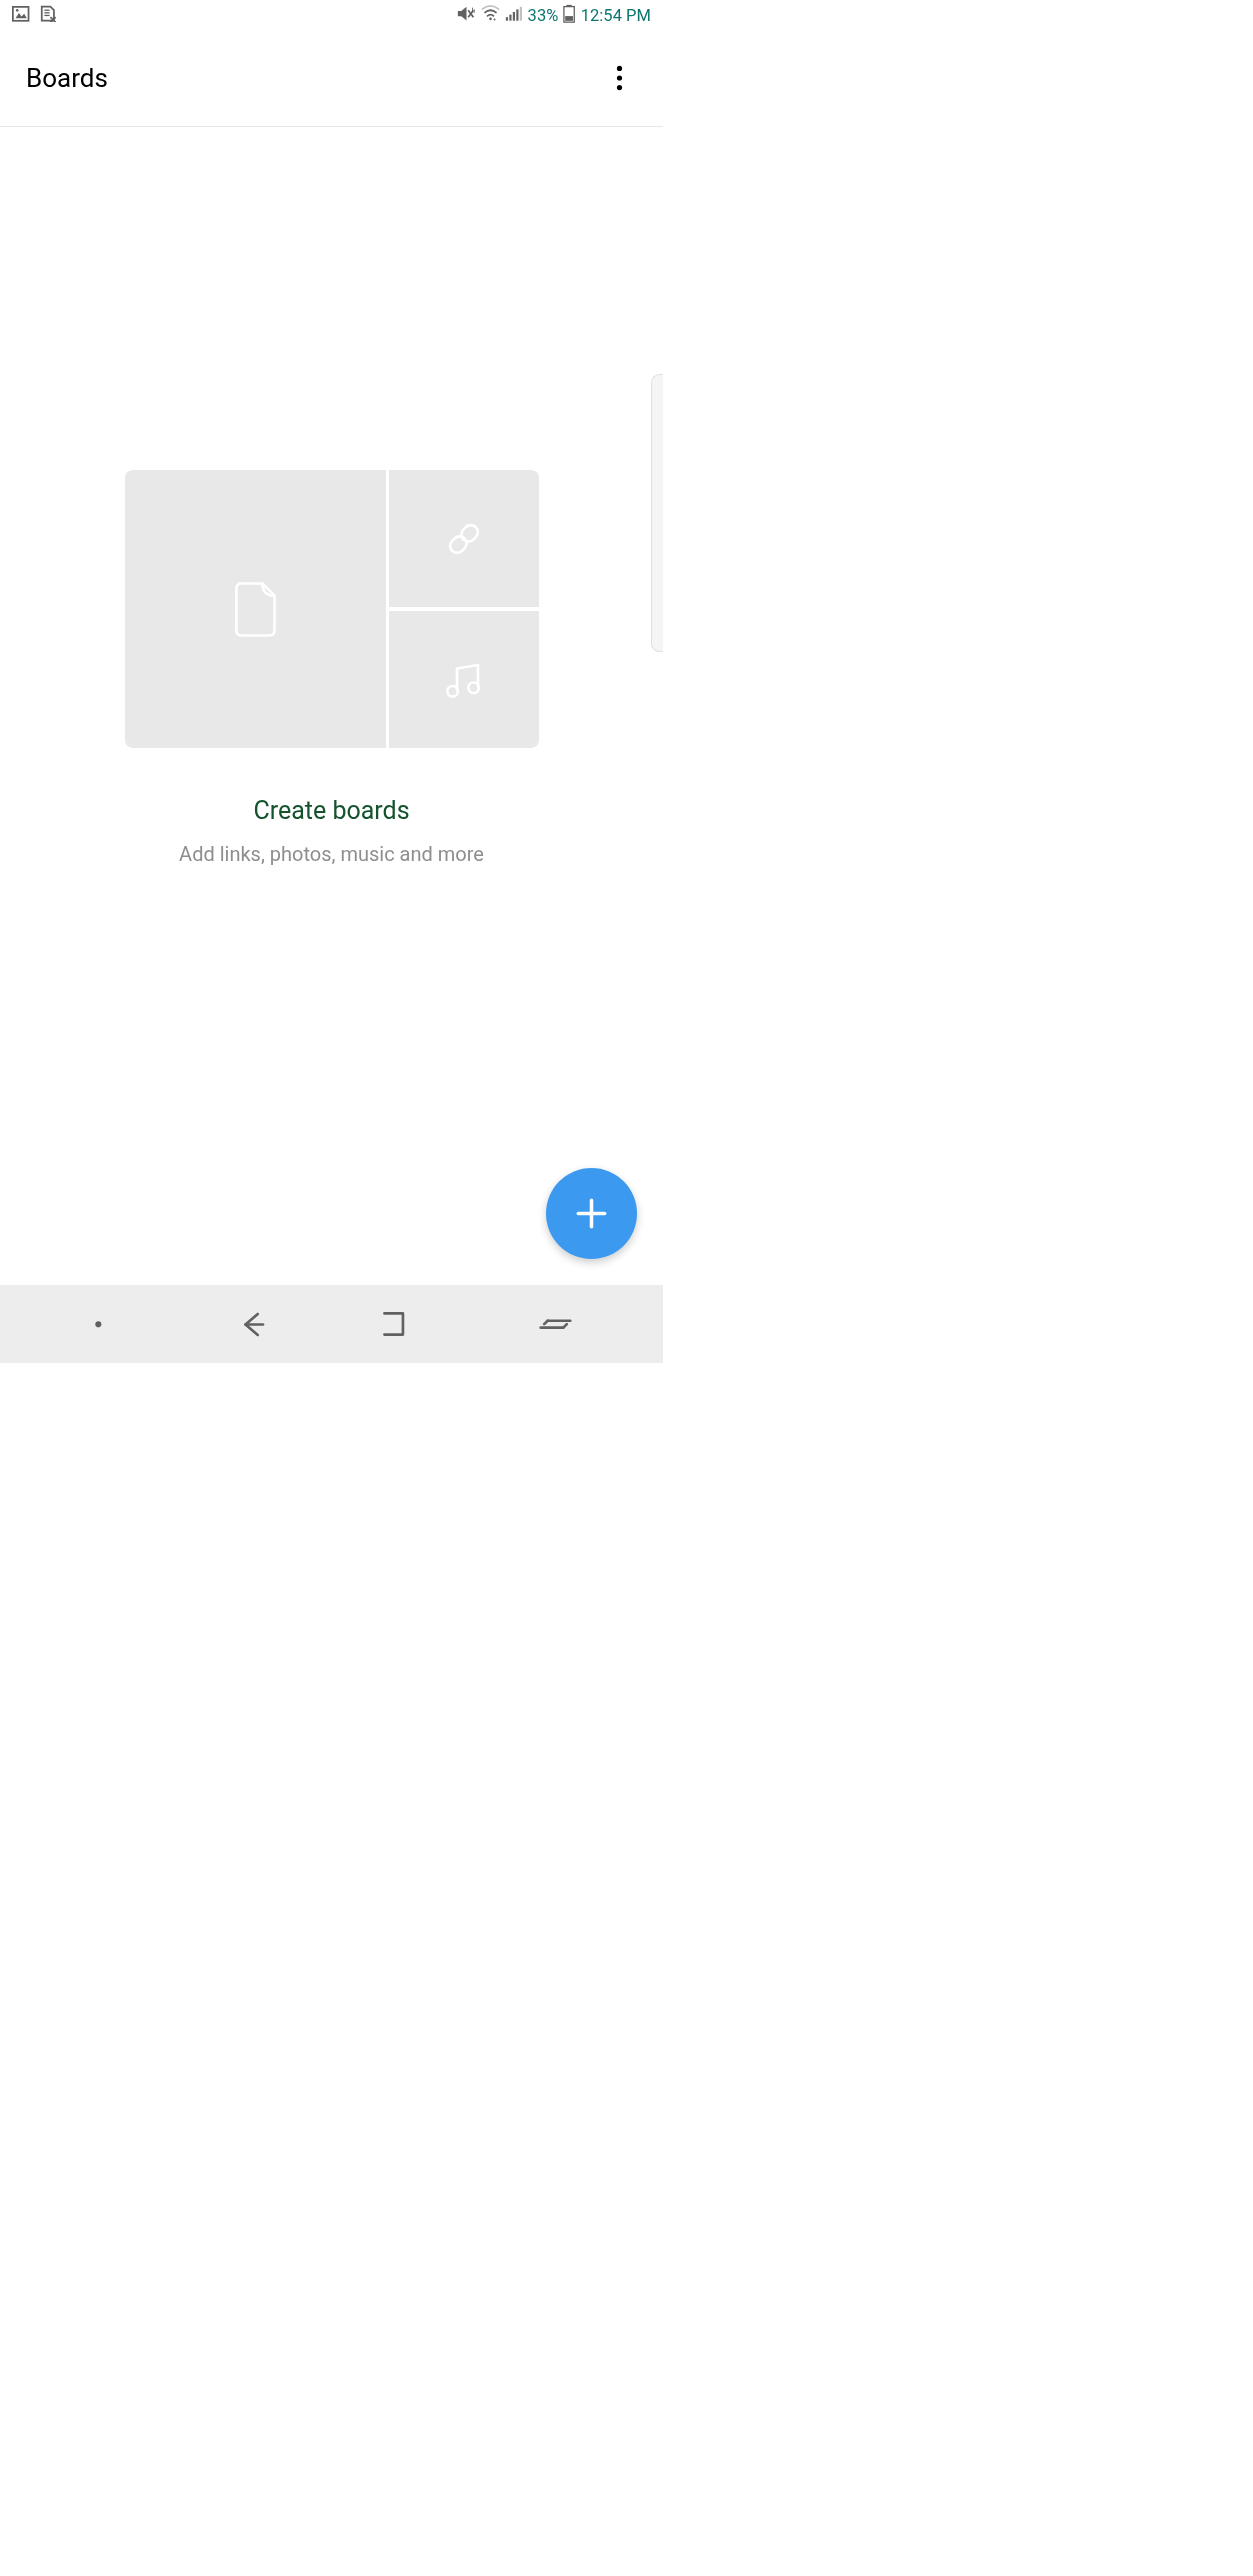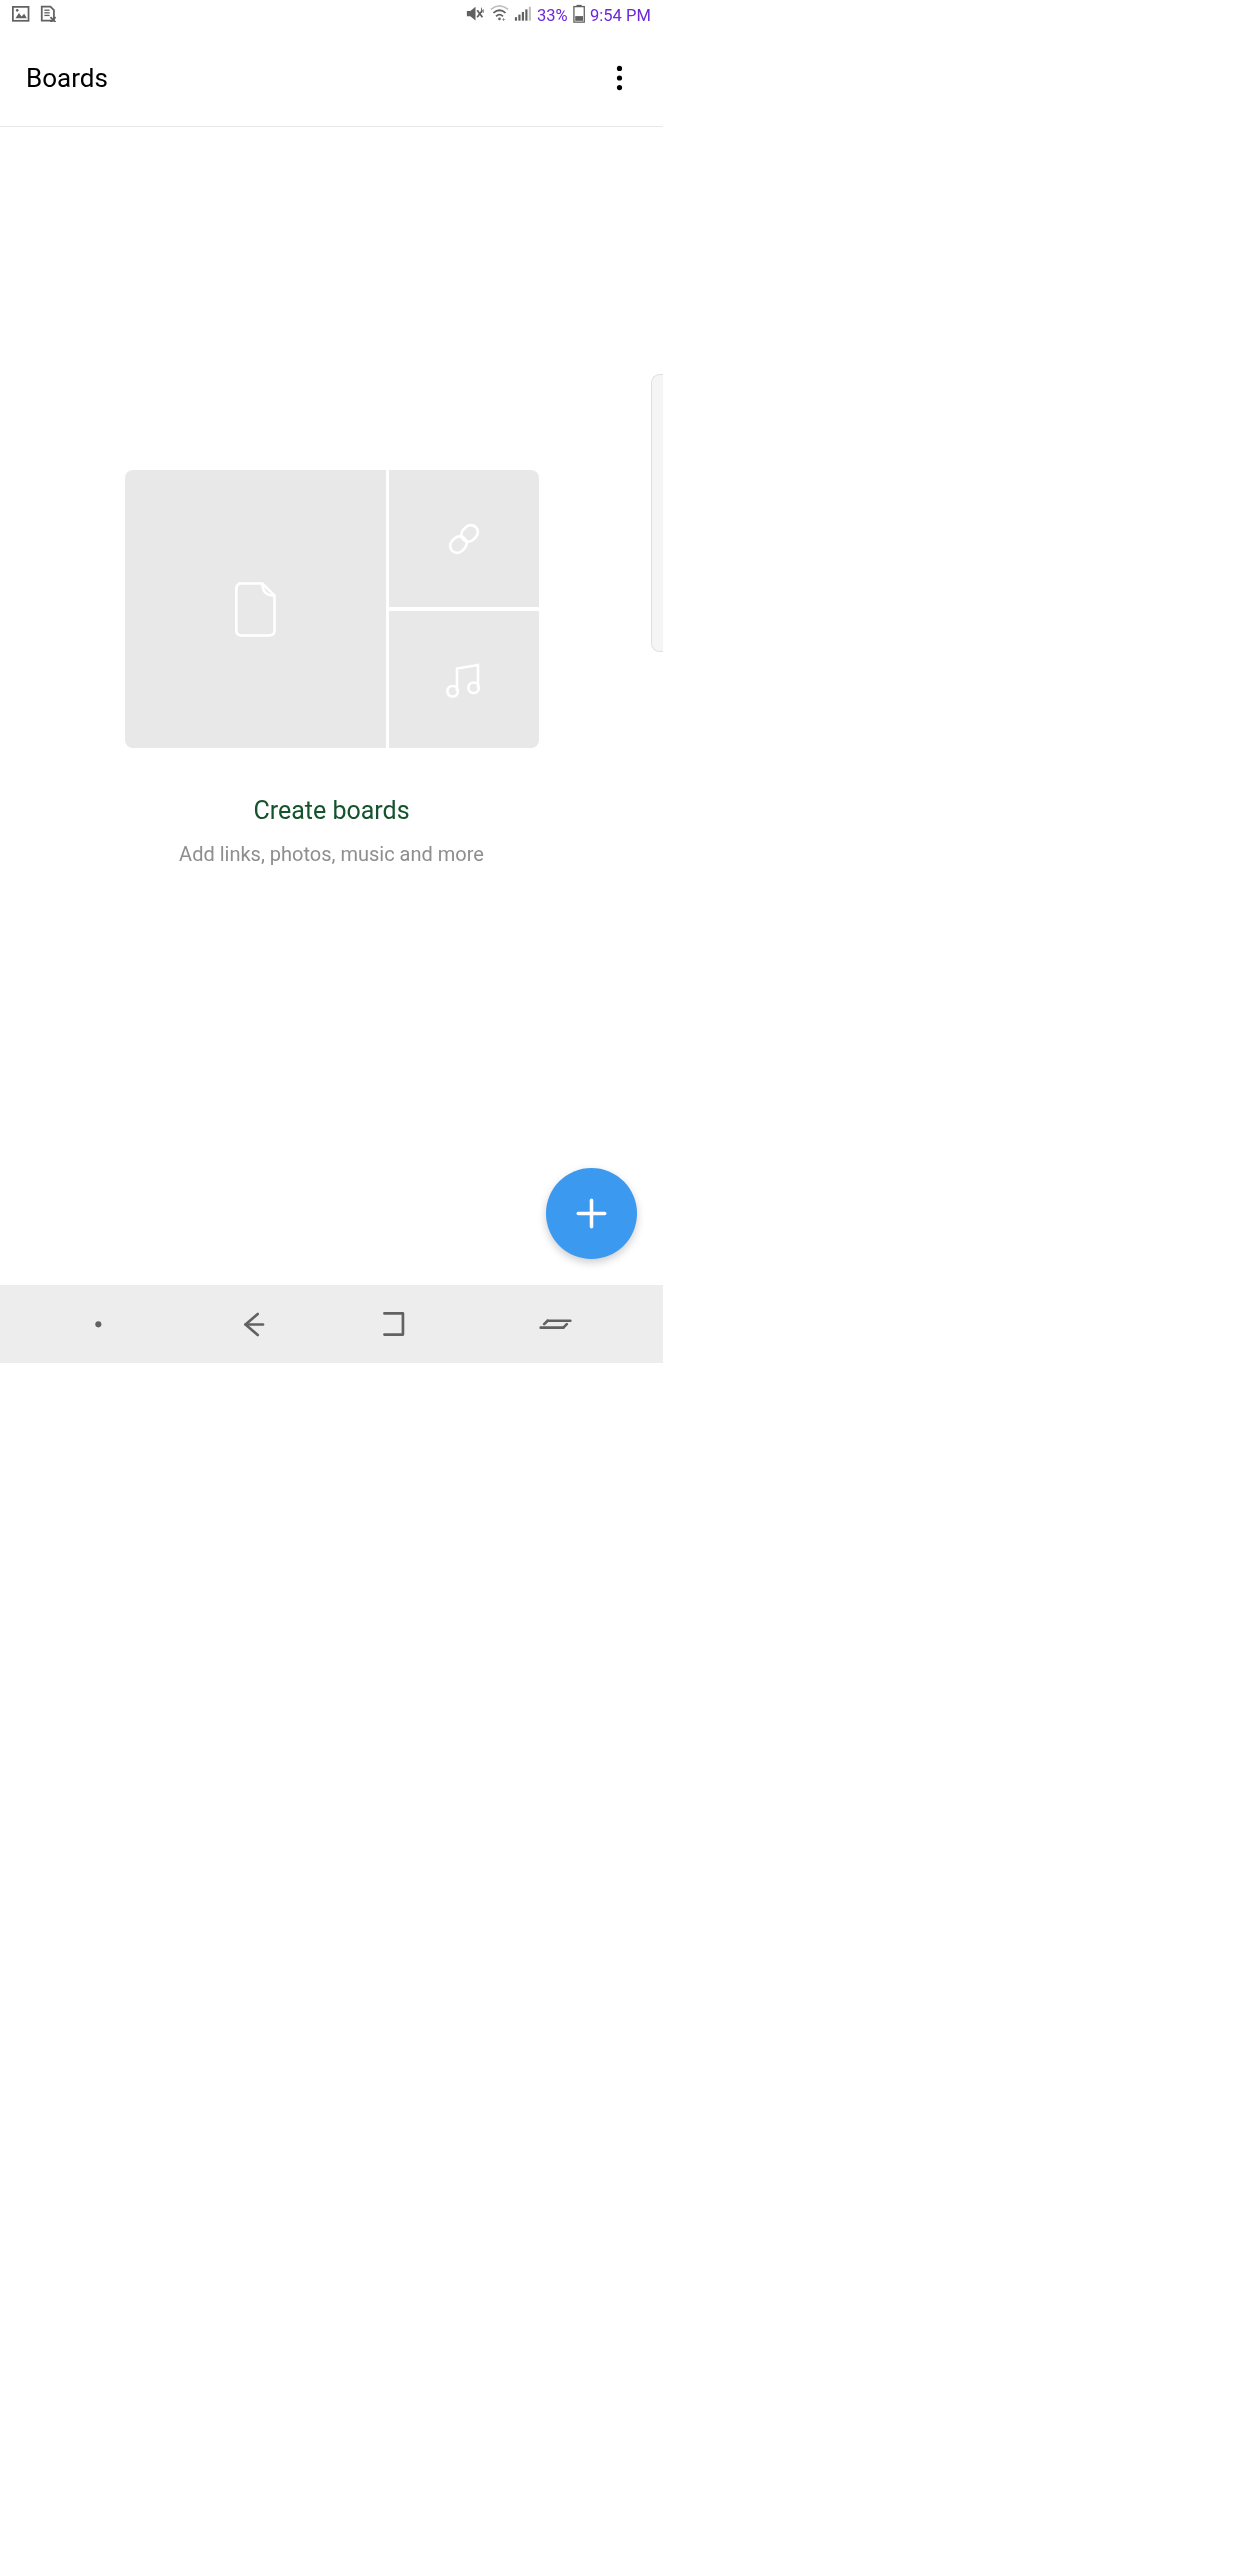--- a/index.html
+++ b/index.html
@@ -14,21 +14,21 @@
       background: #fff;
       position: relative;
       overflow: hidden;
     }
     .status-bar {
       height: 30.5px;
       display: flex;
       align-items: center;
       justify-content: space-between;
       padding: 0 12.2px;
-      color: #6d28d9;
+      color: #0f766e;
     }
     .status-left {
       display: flex;
       gap: 10.4px;
       align-items: center;
     }
     .status-right {
       display: flex;
       gap: 5.2px;
       align-items: center;
@@ -210,21 +210,21 @@
         </svg>
     </span>
     <span>33%</span>
     <span>
       <svg width="12.2" height="19" viewBox="0 0 14 22">
           <rect x="1" y="3" width="12" height="18" fill="none" stroke="#616161" stroke-width="1.5"></rect>
           <rect x="4" y="1" width="6" height="2" fill="#616161"></rect>
           <rect x="2.5" y="14" width="9" height="5.5" fill="#616161"></rect>
         </svg>
     </span>
-    <span>9:54 PM</span>
+    <span>12:54 PM</span>
   </div>
 </div>
 
 <div class="app-bar">
   <div class="app-title">Boards</div>
   <div class="more-button">
     <svg width="7" height="26" viewBox="0 0 8 30">
       <circle cx="4" cy="4" r="3" fill="#000"></circle>
       <circle cx="4" cy="15" r="3" fill="#000"></circle>
       <circle cx="4" cy="26" r="3" fill="#000"></circle>

